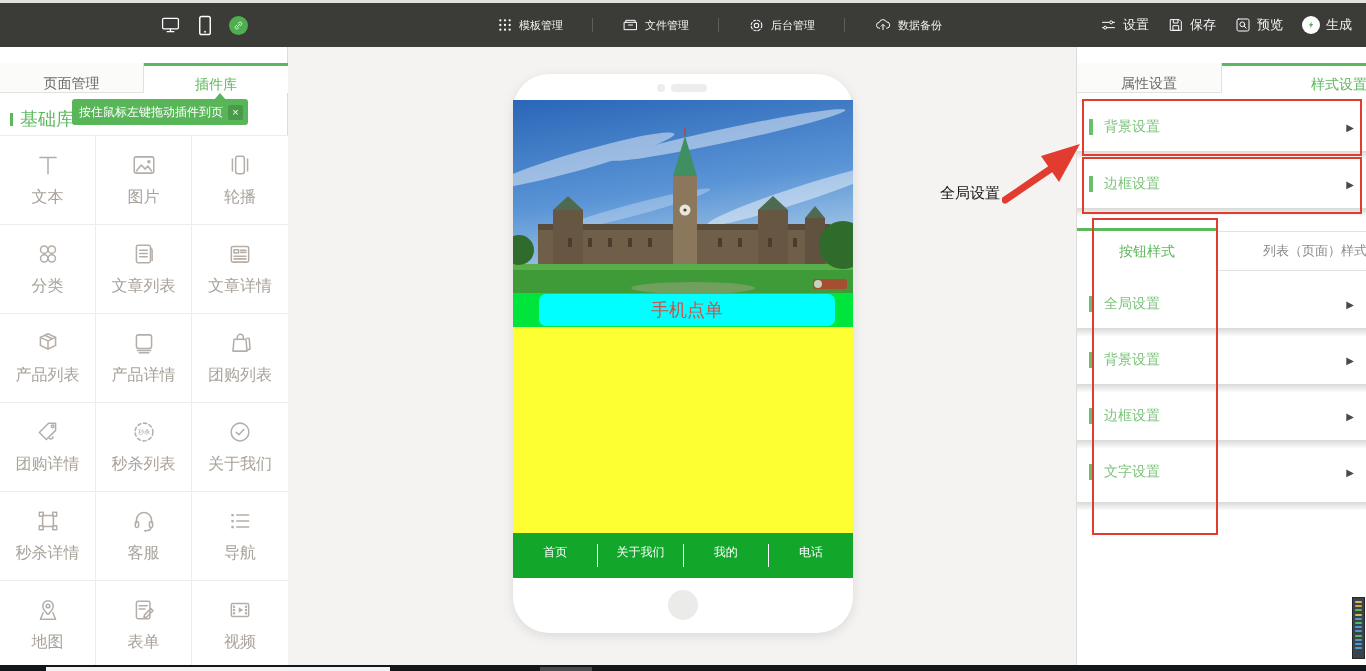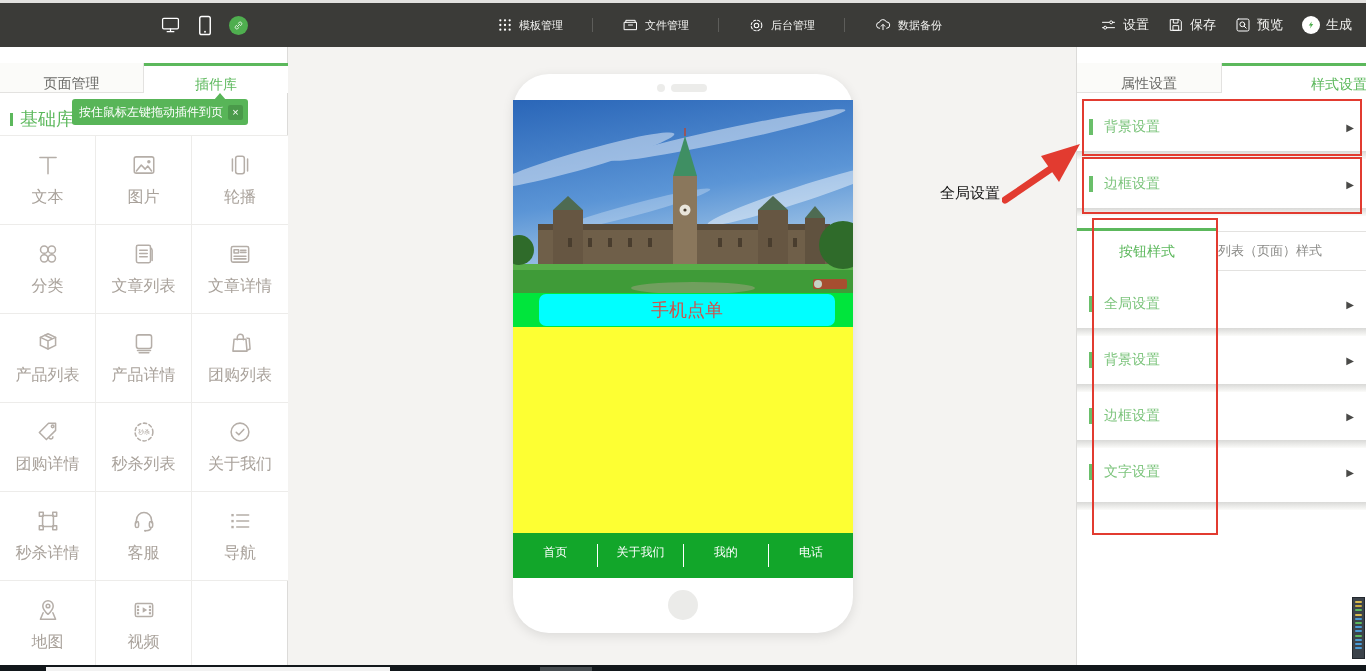--- a/index.html
+++ b/index.html
@@ -74,21 +74,21 @@
   .rp-tab1 { left:0; width:145px; border-right:1px solid #e3e2e0; }
   .rp-tab2 { left:145px; width:145px;text-align:right; }
   .acc-row { position:absolute; left:0; width:290px; height:48px; background:#fff; display:flex; align-items:center; }
   .acc-row .green-bar { position:absolute; left:12px; width:4px; height:16px; background:#6abf6a; }
   .acc-row .rlabel { position:absolute; left:27px; font-size:14px; color:#7cc47c; }
   .acc-row .arr { position:absolute; right:13px; font-size:10px; color:#4a4a48; }
   .row-gap { position:absolute; left:0; width:290px; height:8px; background:linear-gradient(#d9d9d7,#fbfbf9); }
   .sub-tab-active { position:absolute; left:0; top:181px; width:140px; height:44px; background:#fff; border-top:3px solid #5cb85c;
                     color:#5cb85c; font-size:14px; text-align:center; line-height:40px; cursor:pointer; }
   .sub-tab-inactive { position:absolute; left:140px; top:184px; width:150px; height:40px; background:#fff;
-                    border:1px solid #e3e2e0; border-right:none; color:#8a8a87; font-size:13px; text-align:left; line-height:38px; cursor:pointer; }
+                    border:1px solid #e3e2e0; border-right:none; color:#8a8a87; font-size:13px; text-align:right; line-height:38px; cursor:pointer; }
   .redbox { position:absolute; border:2px solid #e23b30; z-index:35; pointer-events:none; }
   .rb1 { left:5px; top:52px; width:280px; height:57px; }
   .rb2 { left:5px; top:110px; width:280px; height:57px; }
   .rb3 { left:15px; top:171px; width:126px; height:317px; }
 
   
   .minimap { position:absolute; left:1352px; top:597px; width:13px; height:62px; background:#3c434a;
              border:1px solid #23282d; display:flex; flex-direction:column; gap:2.2px; padding:3px 2px; }
   .minimap i { display:block; height:2px; width:7px; border-radius:1px; }
   .bottom-strip { position:absolute; left:0; top:665px; width:1366px; height:6px; background:#12171b; }
@@ -339,20 +339,28 @@
           </svg>
         <div class="plabel">导航</div>
       </div>
       <div class="cell">
         <svg width="26" height="26" viewBox="0 0 24 24">
             <path d="M12 3.5a4.8 4.8 0 014.8 4.8c0 3.4-4.8 7.7-4.8 7.7s-4.8-4.3-4.8-7.7A4.8 4.8 0 0112 3.5z"></path>
             <circle cx="12" cy="8.3" r="1.7"></circle>
             <path d="M7.5 14.5L5 20.5h14l-2.5-6"></path>
           </svg>
         <div class="plabel">地图</div>
+      </div>
+      <div class="cell">
+        <svg width="26" height="26" viewBox="0 0 24 24">
+            <rect x="5" y="4" width="12.5" height="16" rx="1.5"></rect>
+            <path d="M7.5 8h7.5M7.5 11h5.5"></path>
+            <path d="M12.5 16.5l5.8-5.8 2 2-5.8 5.8-2.6.6z"></path>
+          </svg>
+        <div class="plabel">表单</div>
       </div>
       <div class="cell">
         <svg width="26" height="26" viewBox="0 0 24 24">
             <rect x="4" y="6" width="16" height="12" rx="1.5"></rect>
             <g class="f">
               <rect x="5.5" y="8" width="2" height="2"></rect>
               <rect x="5.5" y="11" width="2" height="2"></rect>
               <rect x="5.5" y="14" width="2" height="2"></rect>
               <rect x="16.5" y="8" width="2" height="2"></rect>
               <rect x="16.5" y="11" width="2" height="2"></rect>

